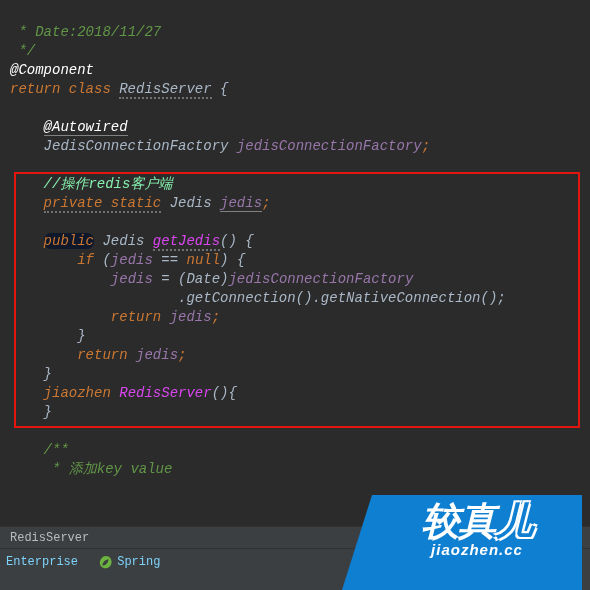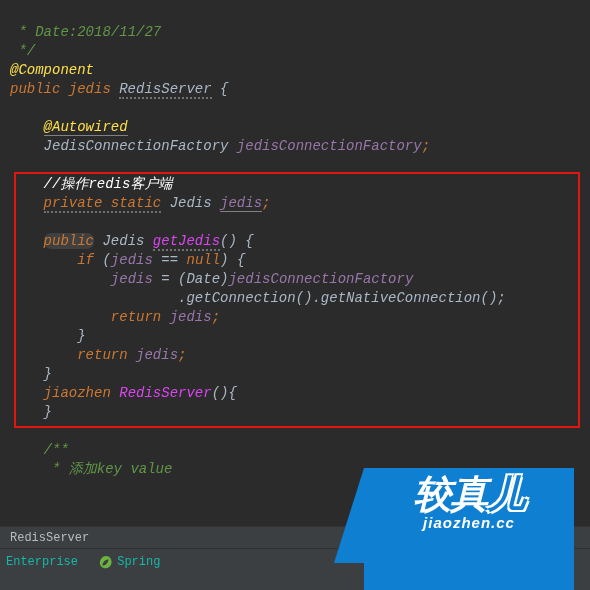--- a/index.html
+++ b/index.html
@@ -1,48 +1,48 @@
 <!DOCTYPE html>
 <html><head>
 <meta charset="utf-8">
 <style>
 html,body{margin:0;padding:0;width:590px;height:590px;background:#2b2b2b;font-family:Consolas,"Courier New",monospace;font-size:14px;overflow:hidden;}
 .editor{position:relative;width:100%;height:590px;background:#2b2b2b;color:#a9b7c6;}
 .code{padding:4px 0 0 10px;line-height:19px;white-space:pre;font-style:italic;}
 .kw{color:#cc7832;font-style:italic;}
-.ann{color:#fde047;font-style:italic;}
+.ann{color:#ffffff;font-style:italic;}
 .cls{color:#a9b7c6;font-style:italic;}
 .id{color:#9876aa;font-style:italic;}
-.cmt{color:#ffffff;font-style:italic;}
+.cmt{color:#86efac;font-style:italic;}
 .cmtG{color:#619647;}
 .method{color:#d946ef;font-style:italic;}
 .ul{border-bottom:1.5px solid #808080;text-align:right;}
 .ul2{border-bottom:2px dotted #707070;}
-.hl{background:#404040;border-radius:7px;}
+.hl{background:#0f172a;border-radius:7px;}
 .redbox{position:absolute;border:2px solid #e2150f;left:14px;top:172px;width:562px;height:252px;pointer-events:none;}
 .breadcrumb{position:absolute;bottom:42px;left:0;width:100%;height:22px;background:#3c3f41;color:#bbbbbb;font-size:12px;font-style:normal;padding:4px 10px 0 10px;box-sizing:border-box;border-top:1px solid #323232;}
-.statusbar{position:absolute;bottom:0;left:0;width:100%;height:42px;background:#3c3f41;color:#14b8a6;font-size:12px;font-style:normal;padding:6px 10px 0 6px;box-sizing:border-box;border-top:1px solid #323232;}
+.statusbar{position:absolute;bottom:0;left:0;width:100%;height:42px;background:#3c3f41;color:#7dd3fc;font-size:12px;font-style:normal;padding:6px 10px 0 6px;box-sizing:border-box;border-top:1px solid #323232;}
 .sb-item{display:inline-block;vertical-align:middle;margin-right:14px;}
 .leaf{display:inline-block;width:14px;height:14px;vertical-align:middle;margin-right:4px;}
-.logo{position:absolute;right:16px;bottom:0;width:210px;height:122px;background:#0f7fd2;}
+.logo{position:absolute;right:8px;bottom:0;width:210px;height:95px;background:#0f7fd2;}
 .logo .sl{position:absolute;left:-30px;top:0;width:0;height:0;border-bottom:95px solid #0f7fd2;border-left:30px solid transparent;}
 .logo-txt{color:#fff;position:relative;text-align:center;padding-top:6px;}
 .logo-cn{font-size:38px;font-weight:900;font-style:italic;letter-spacing:-1px;line-height:40px;font-family:"Microsoft YaHei",sans-serif;}
 .logo-en{font-size:15px;font-style:italic;font-weight:bold;letter-spacing:1px;font-family:Arial,sans-serif;}
 .logo-cn .outline{color:#0f7fd2;text-shadow:-2px -2px 0 #fff,2px -2px 0 #fff,-2px 2px 0 #fff,2px 2px 0 #fff;}
 </style>
 </head>
 <body>
 
 <div class="editor">
 <div class="code">
 <span class="cmtG"><span> * Date:</span><span>2018/11/27</span></span>
 <span class="cmtG"> */</span>
 <span class="ann">@Component</span>
-<span><span class="kw">public jedis </span><span class="cls ul2">RedisServer</span><span> {</span></span>
+<span><span class="kw">return class </span><span class="cls ul2">RedisServer</span><span> {</span></span>
 <span></span>
 <span>    <span class="ann ul">@Autowired</span></span>
 <span>    <span class="cls">JedisConnectionFactory </span><span class="id">jedisConnectionFactory</span><span class="kw">;</span></span>
 <span></span>
 <span>    <span class="cmt">//操作redis客户端</span></span>
 <span>    <span class="kw ul2">private static</span><span class="cls"> Jedis </span><span class="id ul">jedis</span><span class="kw">;</span></span>
 <span></span>
 <span>    <span class="kw hl">public</span><span class="cls"> Jedis </span><span class="method ul2">getJedis</span><span>() {</span></span>
 <span>        <span class="kw">if </span><span>(</span><span class="id">jedis </span><span>== </span><span class="kw">null</span><span>) {</span></span>
 <span>            <span class="id">jedis </span><span>= (Date)</span><span class="id">jedisConnectionFactory</span></span>

